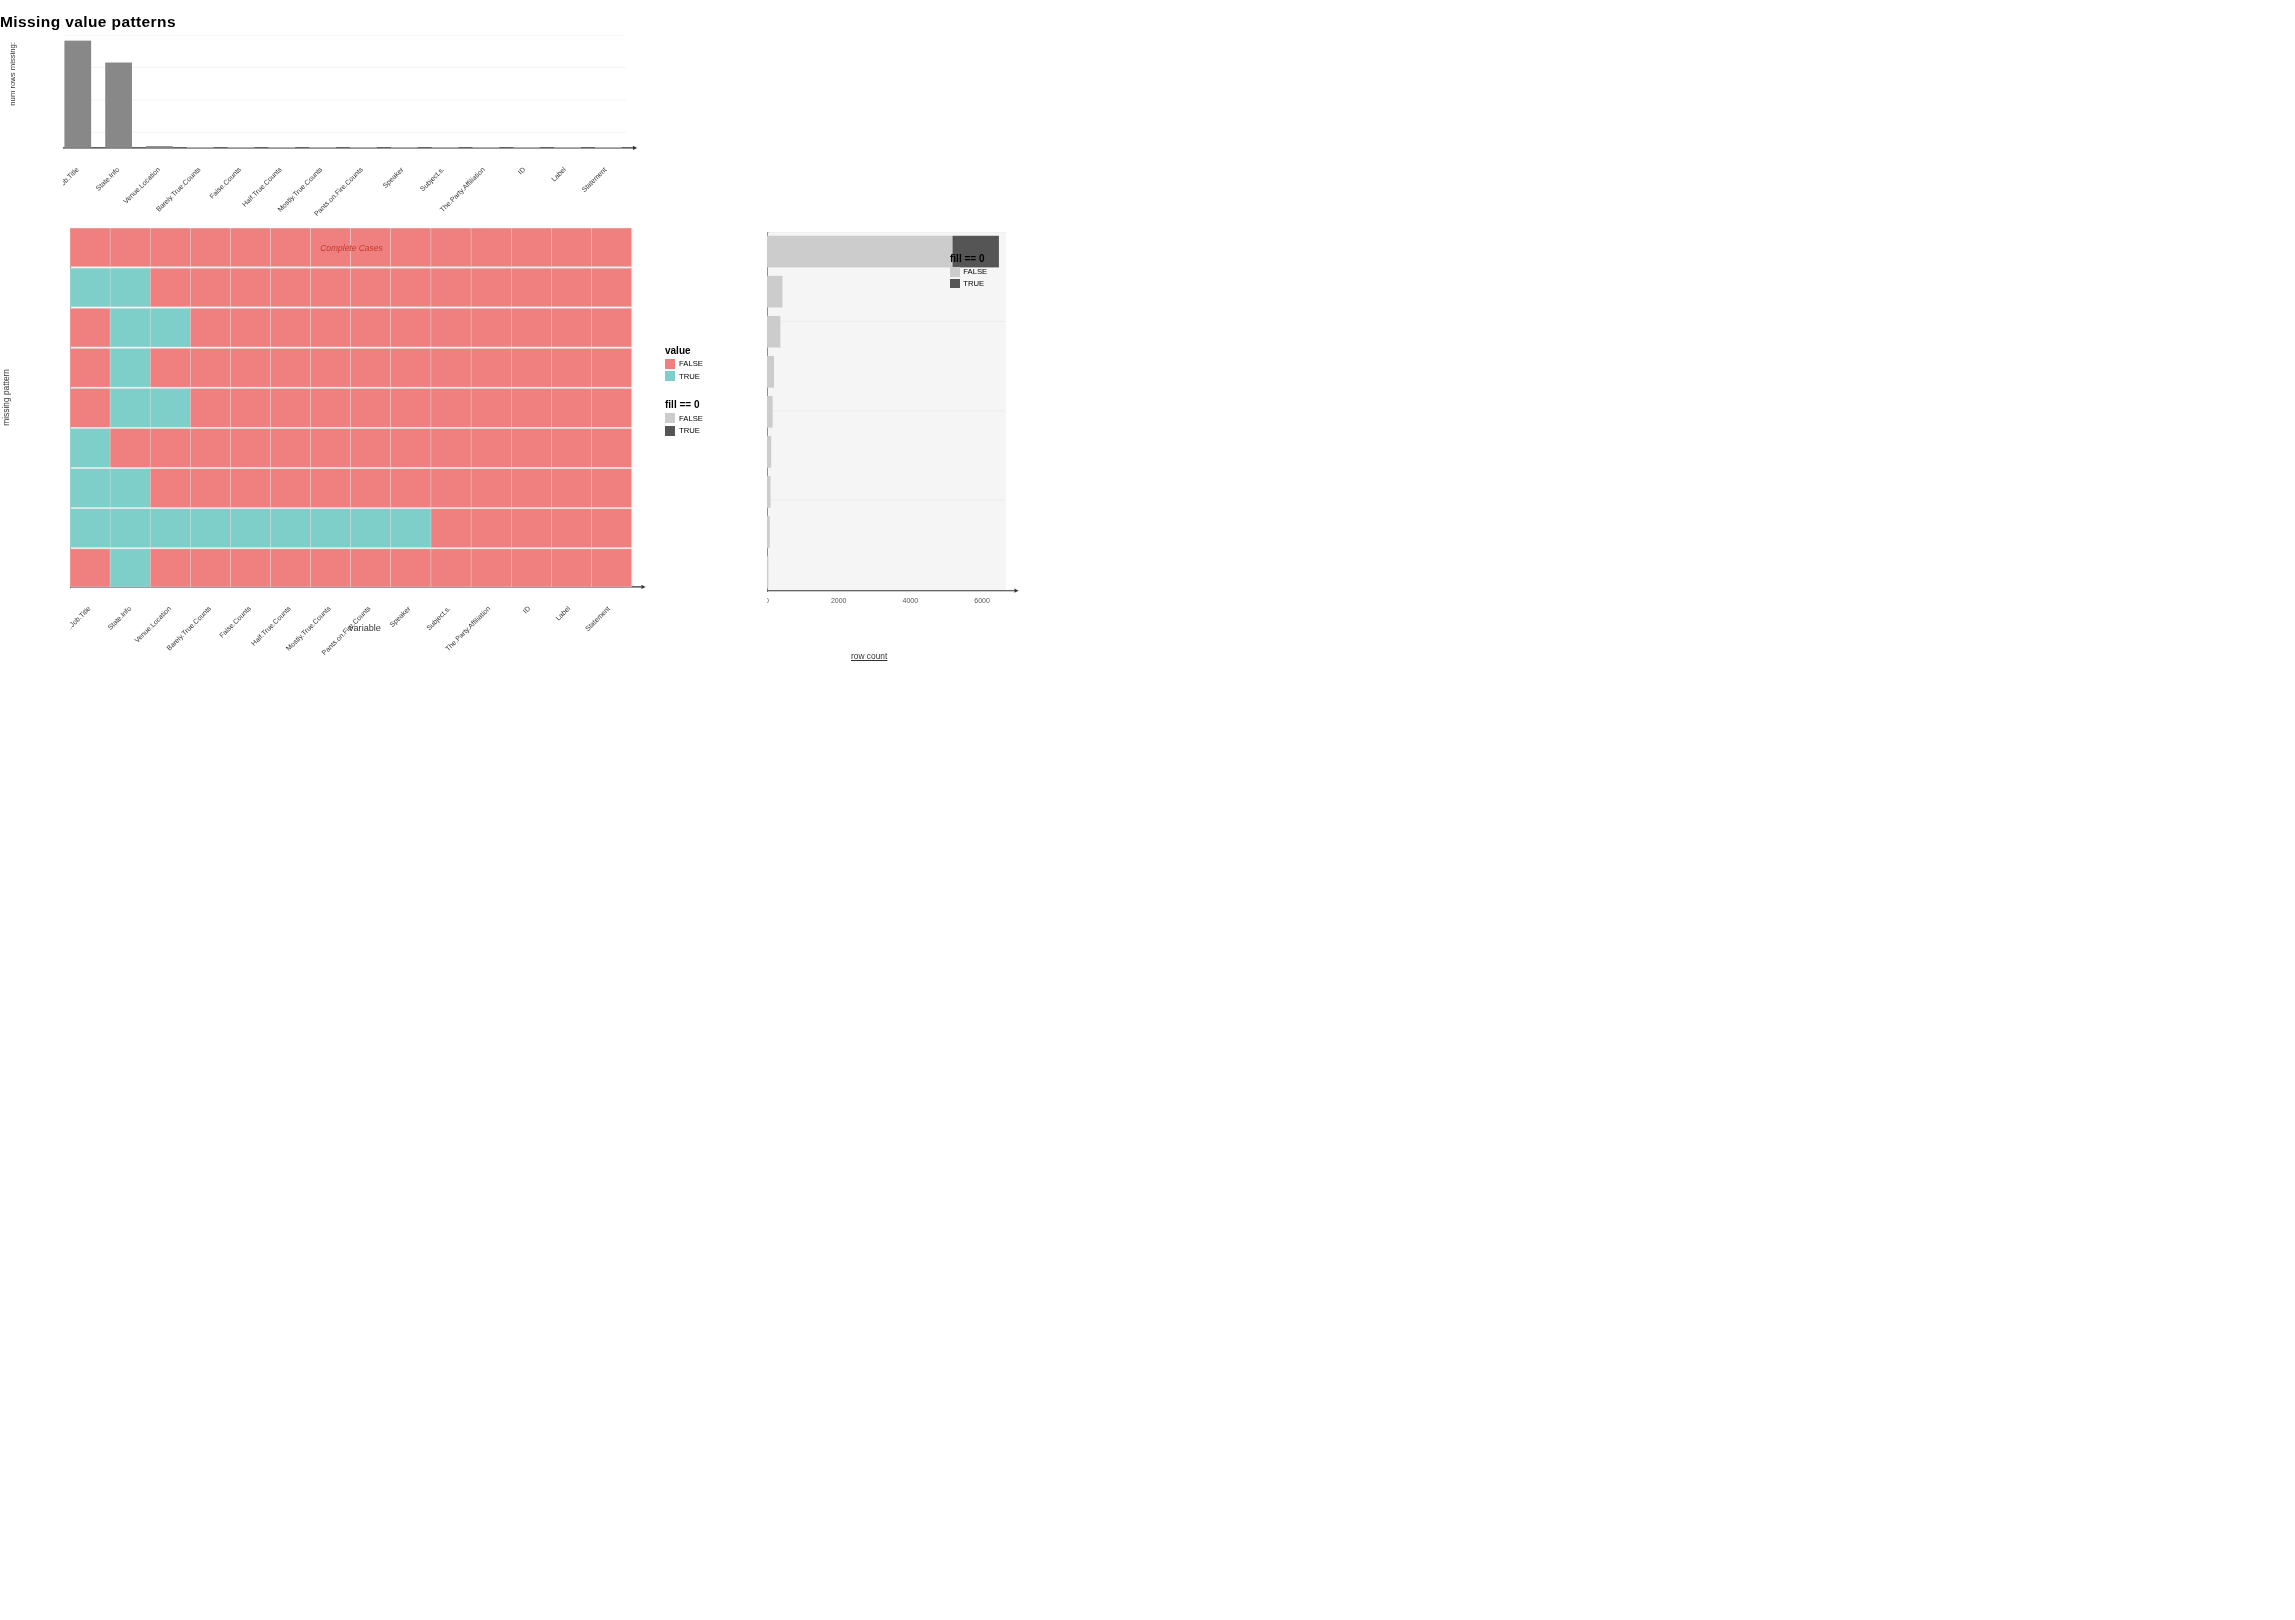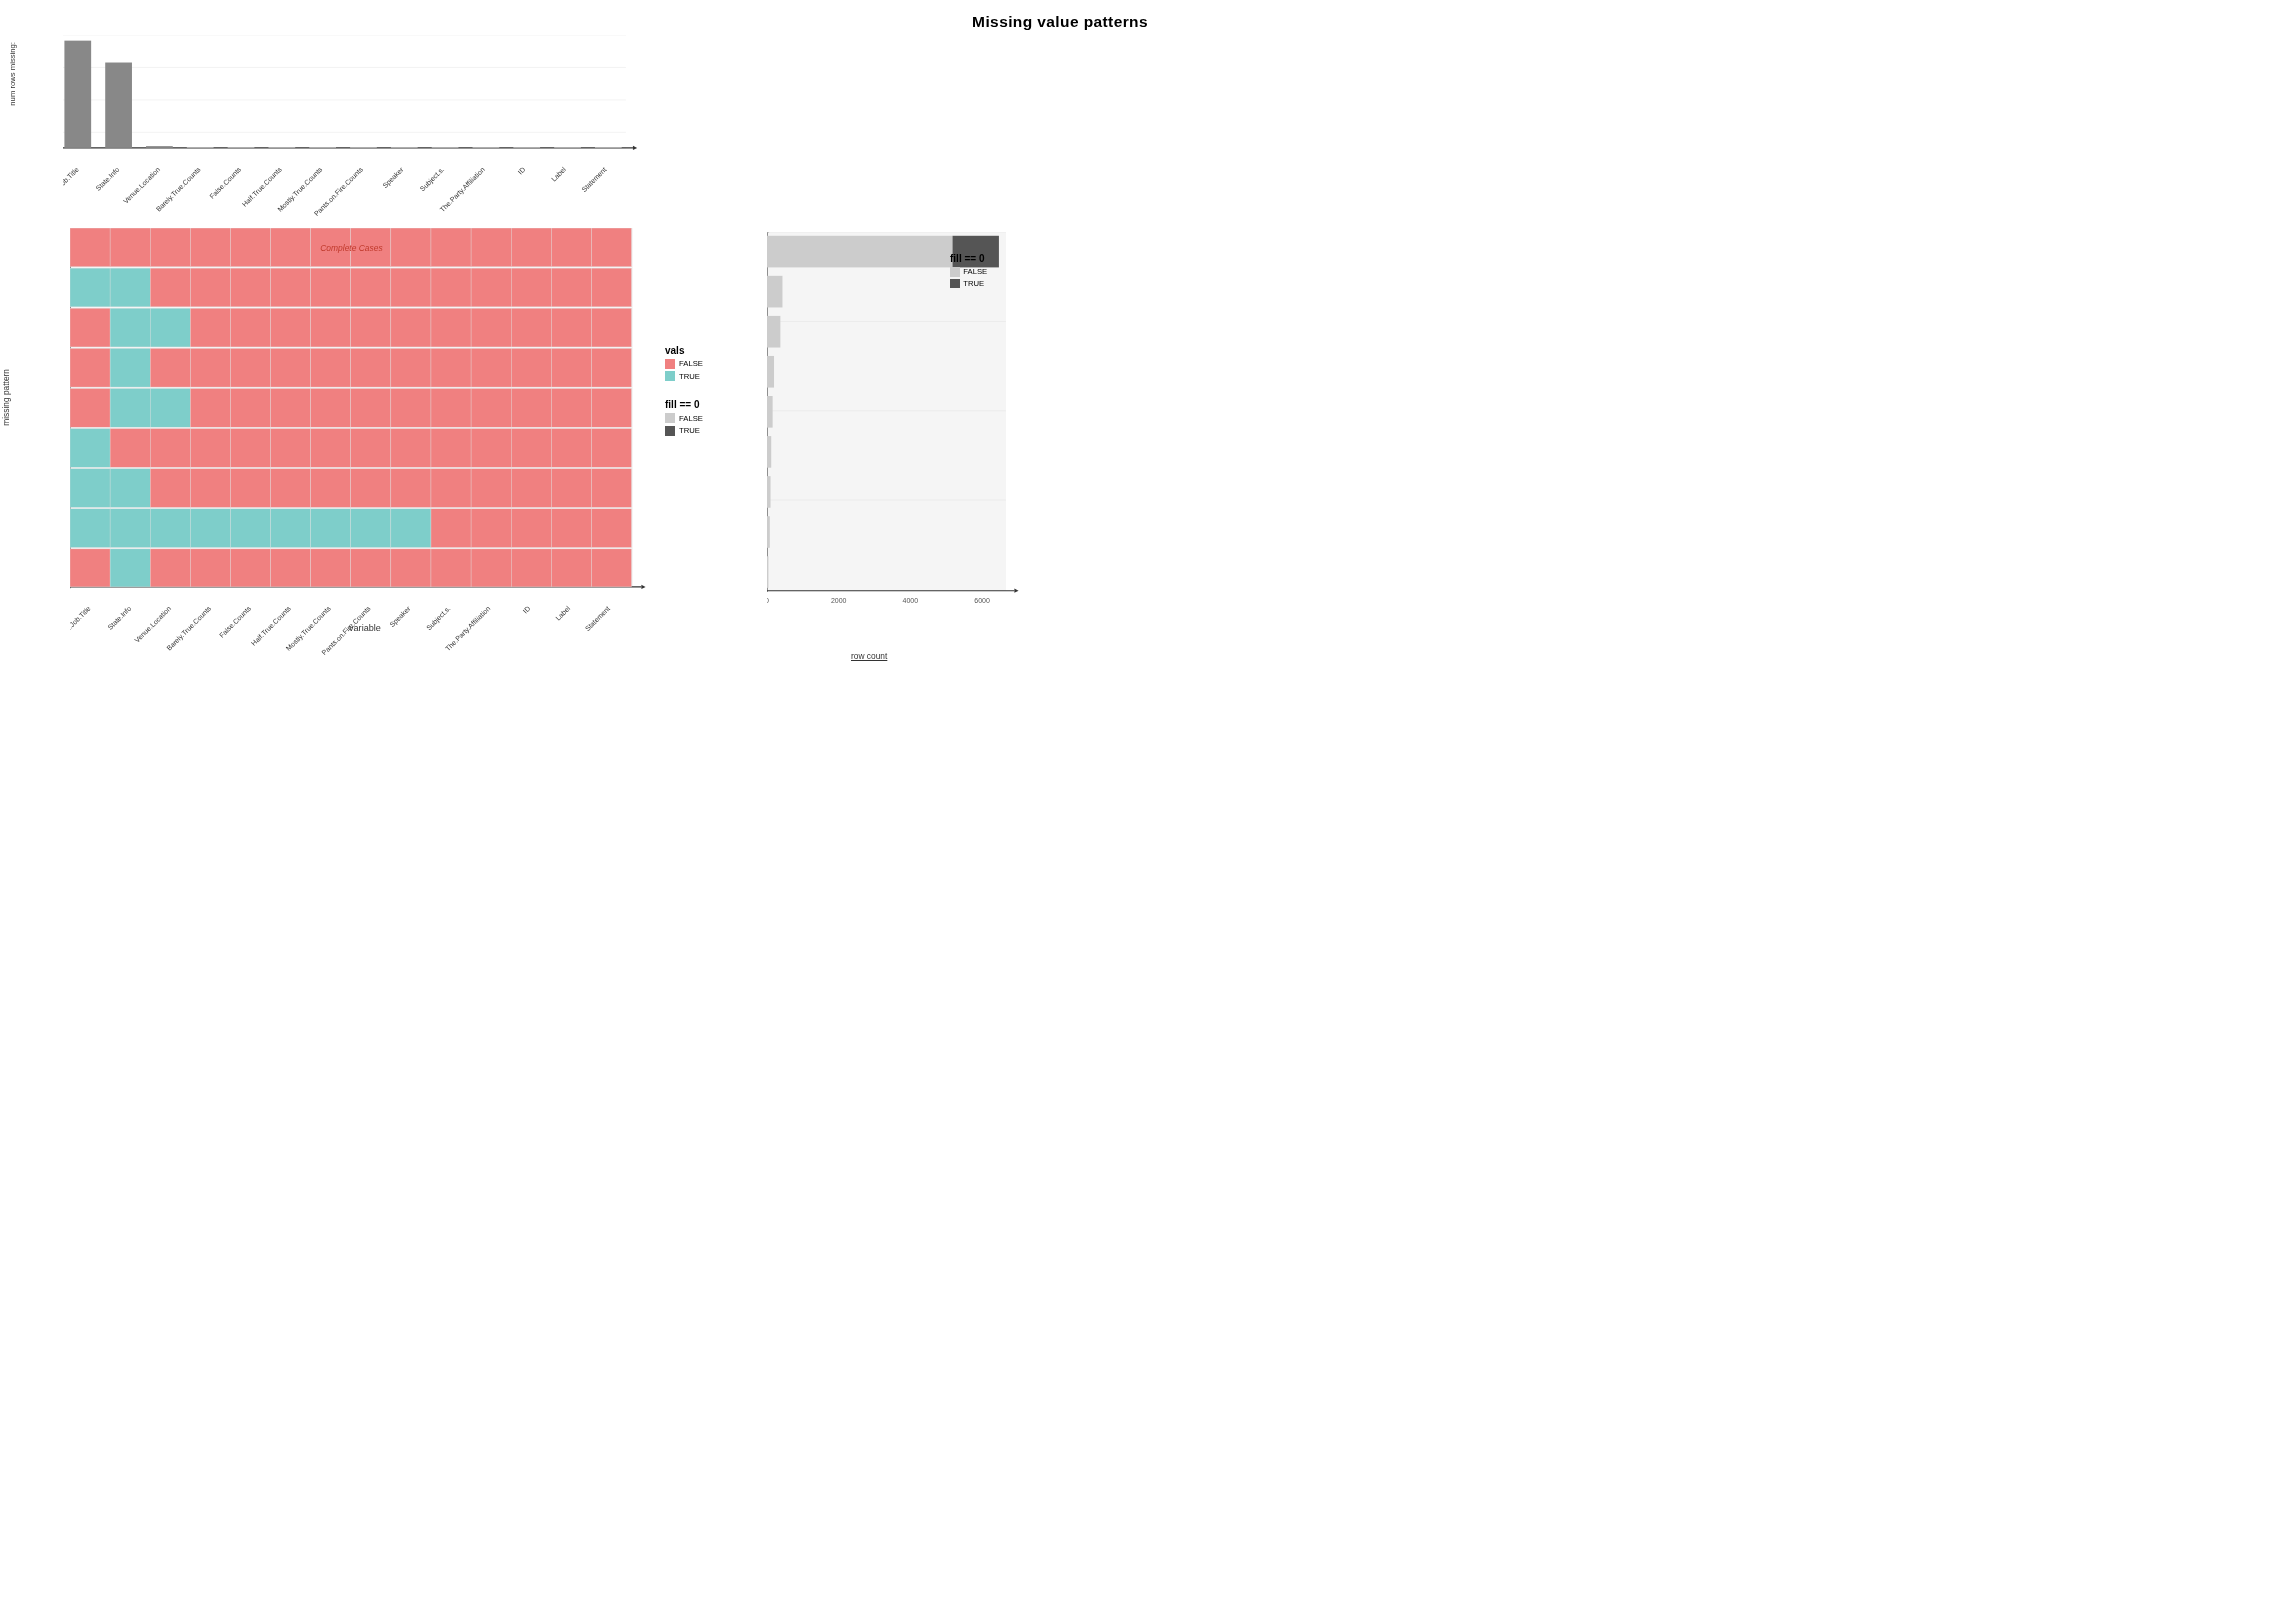--- a/index.html
+++ b/index.html
@@ -6,21 +6,21 @@
     body {
       background: #fff;
       font-family: Arial, sans-serif;
       width: 1148px;
       height: 810px;
       overflow: hidden;
       position: relative;
     }
 
     .main-title {
-      text-align: right;
+      text-align: left;
       font-size: 15.5px;
       font-weight: bold;
       padding-top: 12.7px;
       letter-spacing: 0.4px;
     }
 
     
     .top-chart-area {
       position: absolute;
       top: 35px;
@@ -361,21 +361,21 @@
       <text transform="translate(599,10) rotate(-45)" font-size="10" fill="#333" text-anchor="end">The.Party.Affiliation</text>
       <text transform="translate(656,10) rotate(-45)" font-size="10" fill="#333" text-anchor="end">ID</text>
       <text transform="translate(713,10) rotate(-45)" font-size="10" fill="#333" text-anchor="end">Label</text>
       <text transform="translate(770,10) rotate(-45)" font-size="10" fill="#333" text-anchor="end">Statement</text>
     </svg>
   </div>
   <div class="variable-label" style="position:absolute; bottom:-10.5px; left:267px; font-size:9.1px; color:#333;">variable</div>
 </div>
 
 <div class="legend-area" style="position:absolute; top:345px; left:665px;">
-  <div class="legend-title">vals</div>
+  <div class="legend-title">value</div>
   <div class="legend-item">
     <div class="legend-swatch" style="background:#F08080;"></div>
     <span>FALSE</span>
   </div>
   <div class="legend-item">
     <div class="legend-swatch" style="background:#7ECECA;"></div>
     <span>TRUE</span>
   </div>
   <div class="legend-divider"></div>
   <div class="legend-title" style="margin-top:5.6px;">fill == 0</div>

